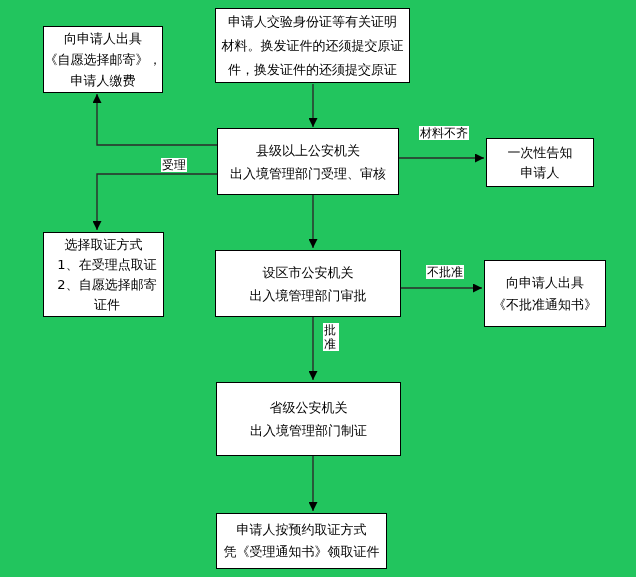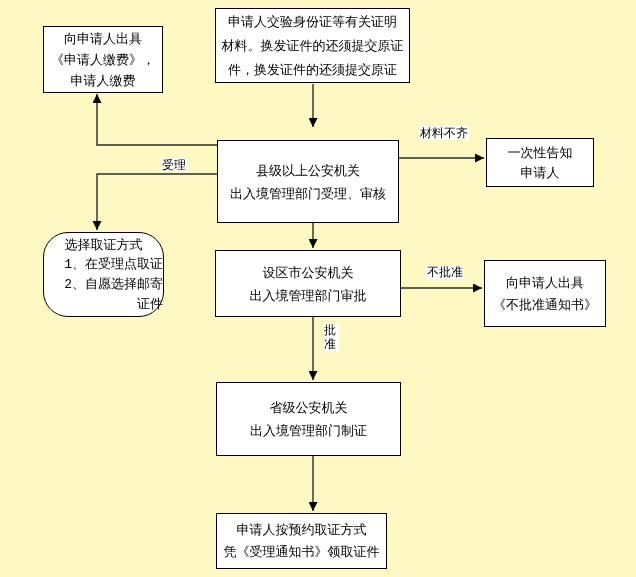--- a/index.html
+++ b/index.html
@@ -1,39 +1,39 @@
 <!DOCTYPE html>
 <html><head>
 <meta charset="utf-8">
 <style>
   html,body{margin:0;padding:0;background:#ffffff;}
   #canvas{
-    position:relative;width:636px;height:577px;background:#fef9c3;
+    position:relative;width:636px;height:577px;background:#22c55e;
     font-family:"DejaVu Sans","Liberation Sans",sans-serif;
     color:#000;overflow:hidden;
   }
   #wires{position:absolute;left:0;top:0;width:636px;height:577px;}
   .node{
     position:absolute;box-sizing:border-box;border:1px solid #000;background:#fff;
     display:flex;flex-direction:column;justify-content:center;
     text-align:center;font-size:13px;line-height:21px;color:#000;
   }
   .node .ln{white-space:nowrap;}
-  .node .ln.left{text-align:right;padding-left:7px;font-family:Liberation Mono, monospace;}
+  .node .ln.left{text-align:center;padding-left:7px;}
   .edge-label{
     position:absolute;font-size:12px;line-height:14px;color:#000;white-space:nowrap;
     background:#fff;padding:0 1px;
   }
   .edge-label.vertical{white-space:normal;width:14px;word-break:break-all;}
   
   #n-submit   {left:215px;top:8px;  width:195px;height:75px;line-height:24px;}
   #n-accept   {left:43px; top:26px; width:120px;height:67px;}
-  #n-county   {left:217px;top:128px;width:182px;height:83px;line-height:23px;margin-top:12px;}
+  #n-county   {left:217px;top:128px;width:182px;height:67px;line-height:23px;}
   #n-notify   {left:486px;top:138px;width:108px;height:49px;line-height:20px;text-align:center;}
-  #n-choose   {left:43px; top:232px;width:121px;height:85px;line-height:20px;border-radius:25px;}
+  #n-choose   {left:43px; top:232px;width:121px;height:85px;line-height:20px;}
   #n-city     {left:215px;top:250px;width:186px;height:67px;line-height:23px;}
   #n-reject   {left:484px;top:260px;width:122px;height:67px;line-height:22px;}
   #n-province {left:216px;top:382px;width:185px;height:74px;line-height:23px;}
   #n-collect  {left:216px;top:513px;width:171px;height:56px;line-height:22px;}
   
   #lbl-accepted  {left:161px;top:126px;margin-top:32px;}
   #lbl-incomplete{left:419px;top:126px;}
   #lbl-rejected  {left:426px;top:265px;}
   #lbl-approved  {left:323px;top:323px;}
 </style>
@@ -61,21 +61,21 @@
   </svg>
 
   <div class="node" id="n-submit">
     <div class="ln">申请人交验身份证等有关证明</div>
     <div class="ln">材料。换发证件的还须提交原证</div>
     <div class="ln">件，换发证件的还须提交原证</div>
   </div>
 
   <div class="node" id="n-accept">
     <div class="ln">向申请人出具</div>
-    <div class="ln">《申请人缴费》，</div>
+    <div class="ln">《自愿选择邮寄》，</div>
     <div class="ln">申请人缴费</div>
   </div>
 
   <div class="node" id="n-county">
     <div class="ln">县级以上公安机关</div>
     <div class="ln">出入境管理部门受理、审核</div>
   </div>
 
   <div class="node" id="n-notify">
     <div class="ln">一次性告知</div>

